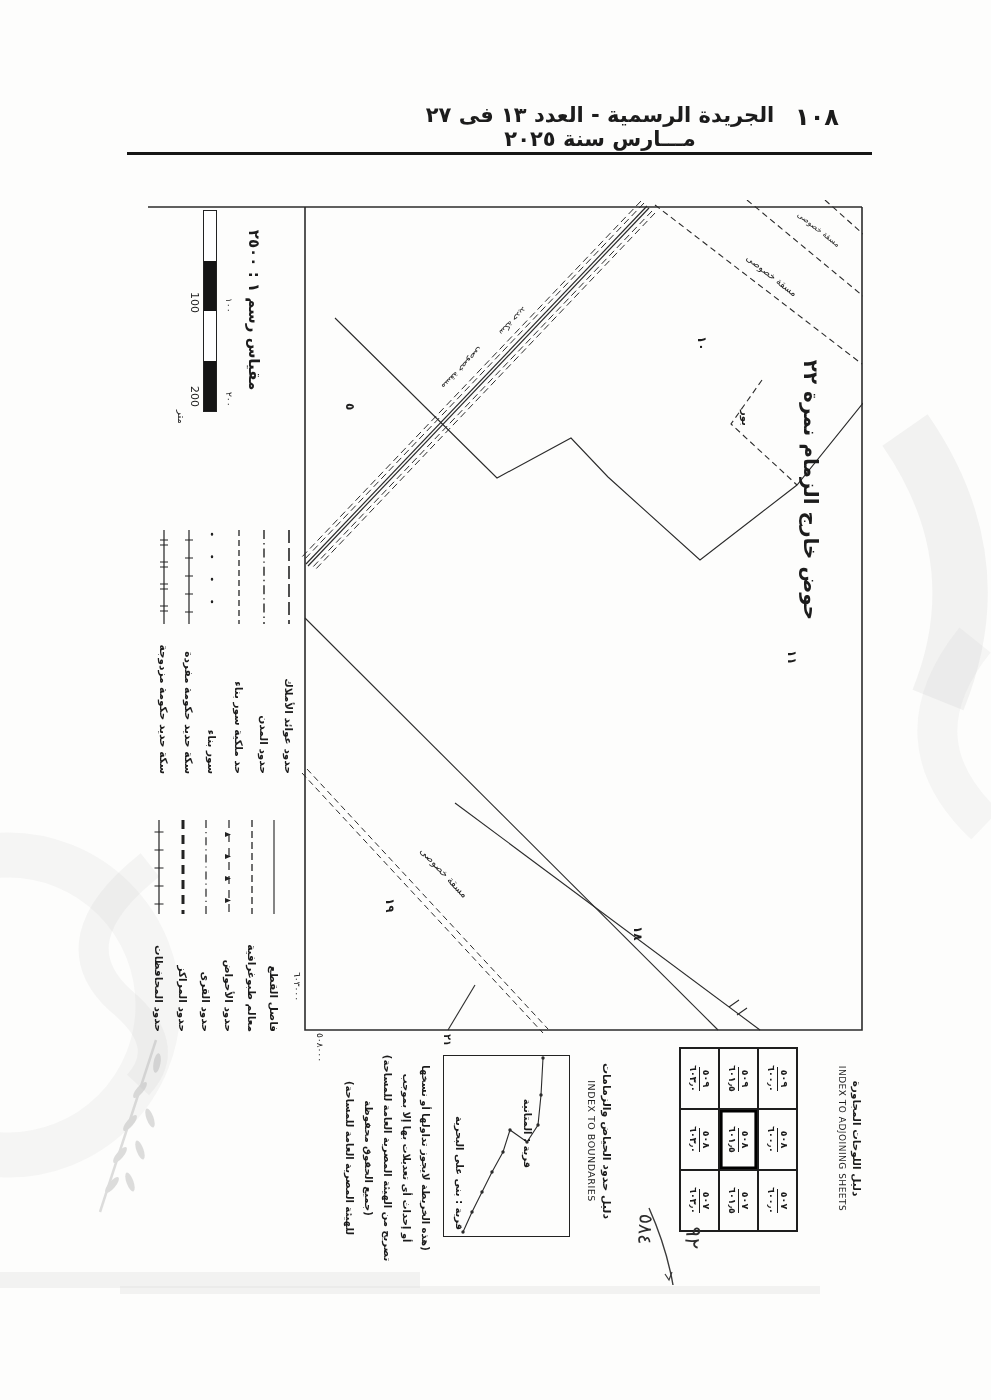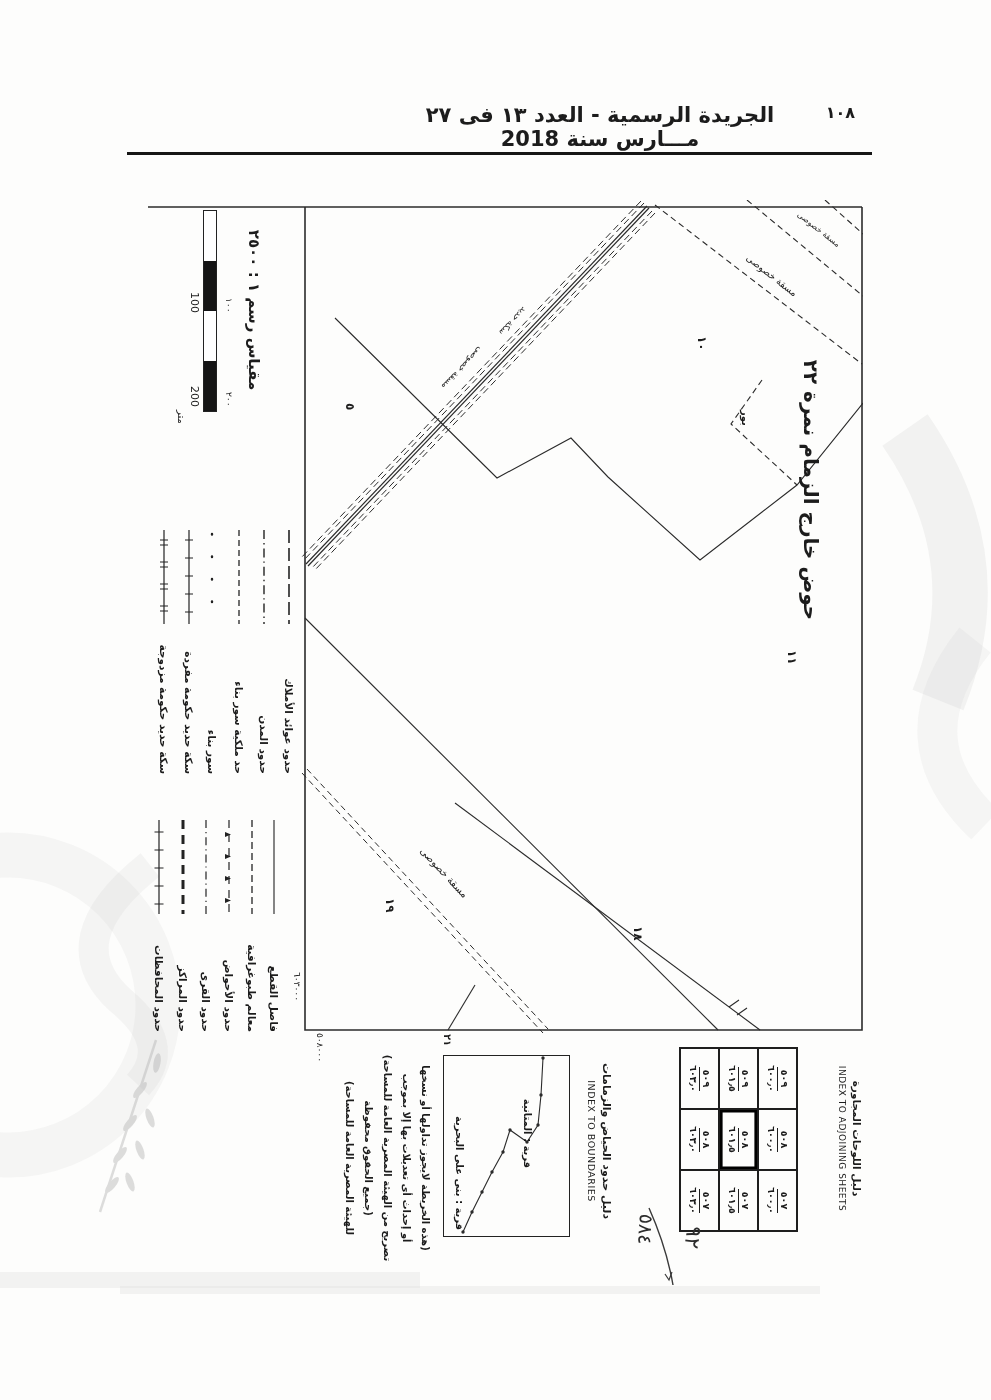--- a/index.html
+++ b/index.html
@@ -3,21 +3,21 @@
 <meta charset="utf-8">
 <style>
   html,body{margin:0;padding:0;}
   body{
     width:991px;height:1400px;position:relative;overflow:hidden;
     background:#fdfdfc;font-family:"DejaVu Sans",sans-serif;color:#1c1c1c;
   }
   .abs{position:absolute;}
   
   #hdr-title{left:400px;top:103px;width:400px;text-align:center;font-size:21px;font-weight:bold;direction:rtl;}
-  #hdr-page{left:795px;top:103px;width:60px;text-align:right;font-size:16px;font-weight:bold;}
+  #hdr-page{left:795px;top:103px;width:60px;text-align:left;font-size:24px;font-weight:bold;}
   #hdr-rule{left:127px;top:152px;width:745px;height:3px;background:#161616;}
   
   #sheet{
     left:148px;top:200px;width:1085px;height:715px;
     transform-origin:0 0;transform:rotate(90deg) translateY(-715px);
   }
   #sheet .txt{position:absolute;white-space:nowrap;}
   .ar{direction:rtl;}
   
   #scalebar{left:10px;top:646px;width:200px;height:12px;border:1px solid #222;display:flex;}
@@ -54,21 +54,21 @@
     <ellipse cx="140" cy="1150" rx="10" ry="3.5" fill="#b5b5b5" transform="rotate(-110 140 1150)"></ellipse>
     <ellipse cx="130" cy="1123" rx="10" ry="3.5" fill="#b5b5b5" transform="rotate(-50 130 1123)"></ellipse>
     <ellipse cx="150" cy="1118" rx="10" ry="3.5" fill="#b5b5b5" transform="rotate(-110 150 1118)"></ellipse>
     <ellipse cx="140" cy="1090" rx="10" ry="3.5" fill="#b5b5b5" transform="rotate(-50 140 1090)"></ellipse>
     <ellipse cx="157" cy="1063" rx="10" ry="3.5" fill="#b5b5b5" transform="rotate(-80 157 1063)"></ellipse>
   </g>
   <rect x="0" y="1272" width="420" height="16" fill="#dcdcdc" opacity="0.35"></rect>
   <rect x="120" y="1286" width="700" height="8" fill="#e2e2e2" opacity="0.4"></rect>
 </svg>
 
-<div class="abs" id="hdr-title">الجريدة الرسمية - العدد ١٣ فى ٢٧ مـــارس سنة 2018</div>
+<div class="abs" id="hdr-title">الجريدة الرسمية - العدد ١٣ فى ٢٧ مـــارس سنة ٢٠٢٥</div>
 <div class="abs" id="hdr-page">١٠٨</div>
 <div class="abs" id="hdr-rule"></div>
 
 <div class="abs" id="sheet">
 
   <svg class="abs" style="left:0;top:0;" width="1085" height="715" viewBox="0 0 1085 715">
     <g stroke="#2b2b2b" fill="none">
 
       <path d="M7,1 V715" stroke-width="1.6"></path>
       <path d="M7,1 H830 V558 H7" stroke-width="1.6"></path>

